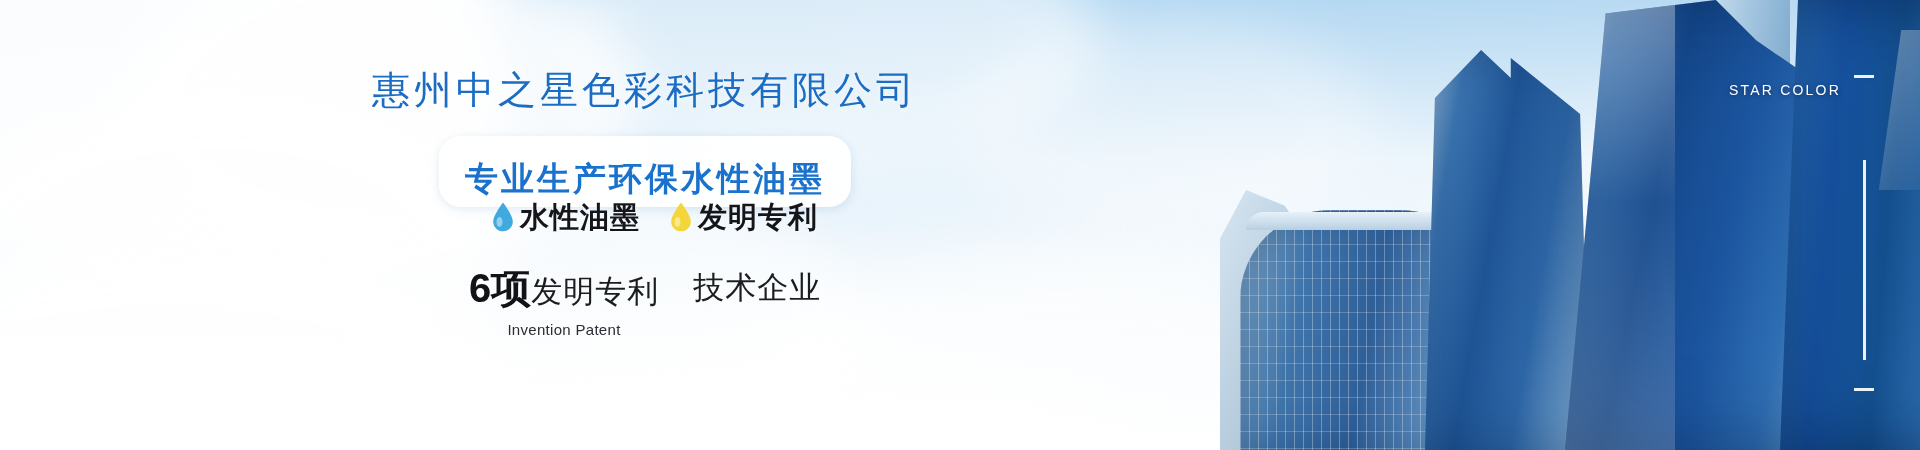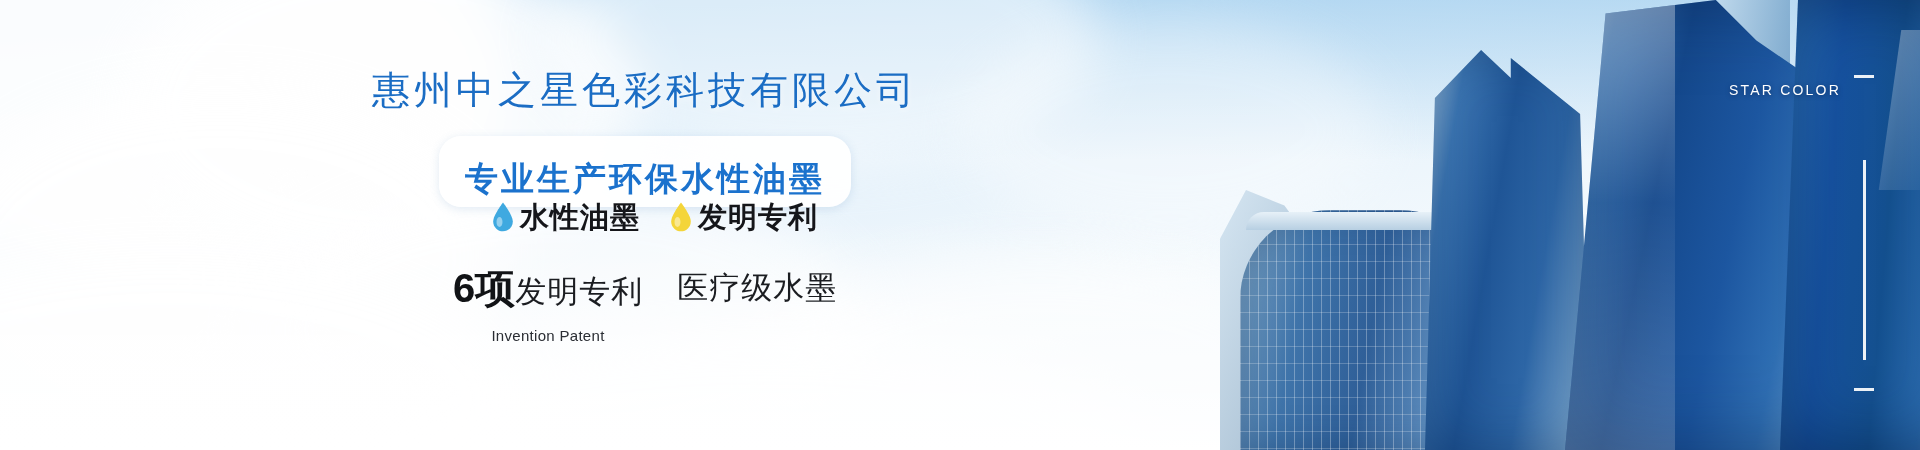--- a/index.html
+++ b/index.html
@@ -157,21 +157,21 @@
     font-size:29px;line-height:34px;font-weight:700;letter-spacing:1px;color:#15161a;
     text-shadow:0 1px 3px rgba(255,255,255,.55);
   }
 
   .badges{position:absolute;left:0;right:0;top:266px;
     display:flex;justify-content:center;align-items:flex-start;gap:34px;}
   .badge{text-align:center;}
   .badge-line{white-space:nowrap;display:flex;align-items:baseline;justify-content:center;}
   .badge-num{font-size:40px;line-height:44px;font-weight:700;color:#111316;letter-spacing:0;}
   .badge-rest{font-size:31px;line-height:44px;font-weight:500;color:#1b1d21;letter-spacing:1px;}
-  .badge-en{margin-top:12px;font-size:15px;line-height:19px;color:#2a2d33;letter-spacing:.3px;}
+  .badge-en{margin-top:6px;font-size:15px;line-height:19px;color:#2a2d33;letter-spacing:.3px;}
 </style>
 </head>
 <body>
 
 <div id="banner">
 
   <div class="skytop"></div>
   <div class="cloud cl1"></div>
   <div class="cloud cl2"></div>
   <div class="cloud cl3"></div>
@@ -243,19 +243,19 @@
     <div class="badges" id="badges">
         <div class="badge">
           <div class="badge-line">
             <span class="badge-num">6项</span>
             <span class="badge-rest">发明专利</span>
           </div>
           <div class="badge-en">Invention Patent</div>
         </div>
         <div class="badge">
           <div class="badge-line">
-            <span class="badge-rest">医疗级水墨</span>
+            <span class="badge-rest">技术企业</span>
           </div>
         </div>
       </div>
 
   </div>
 </div>
 
 </body></html>

